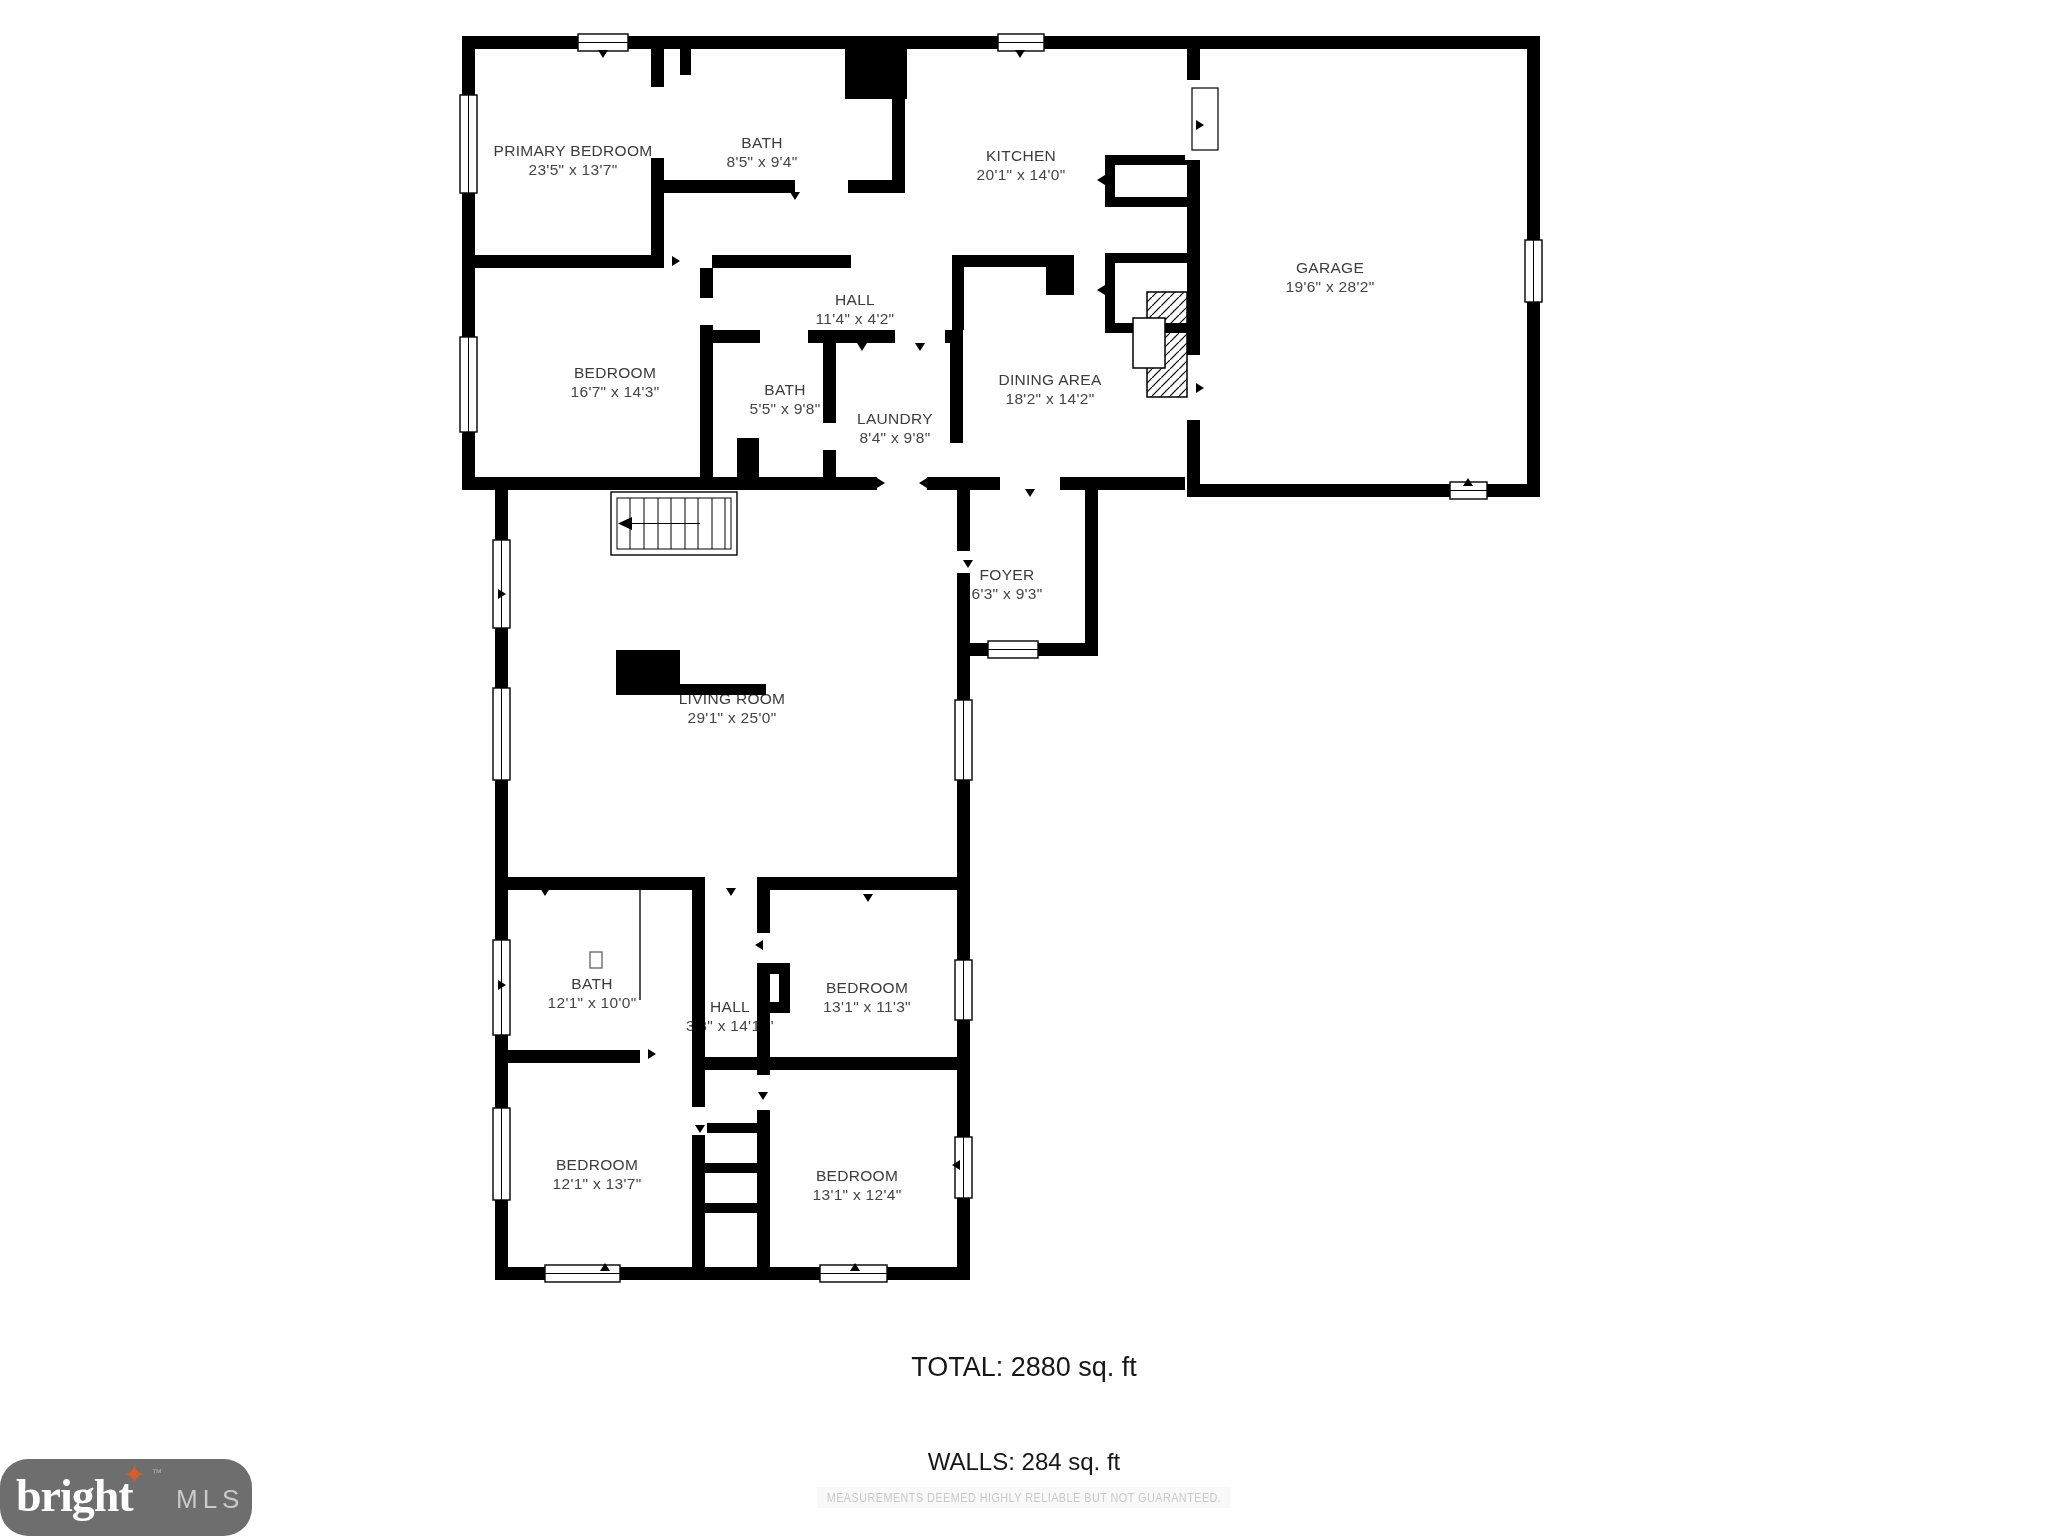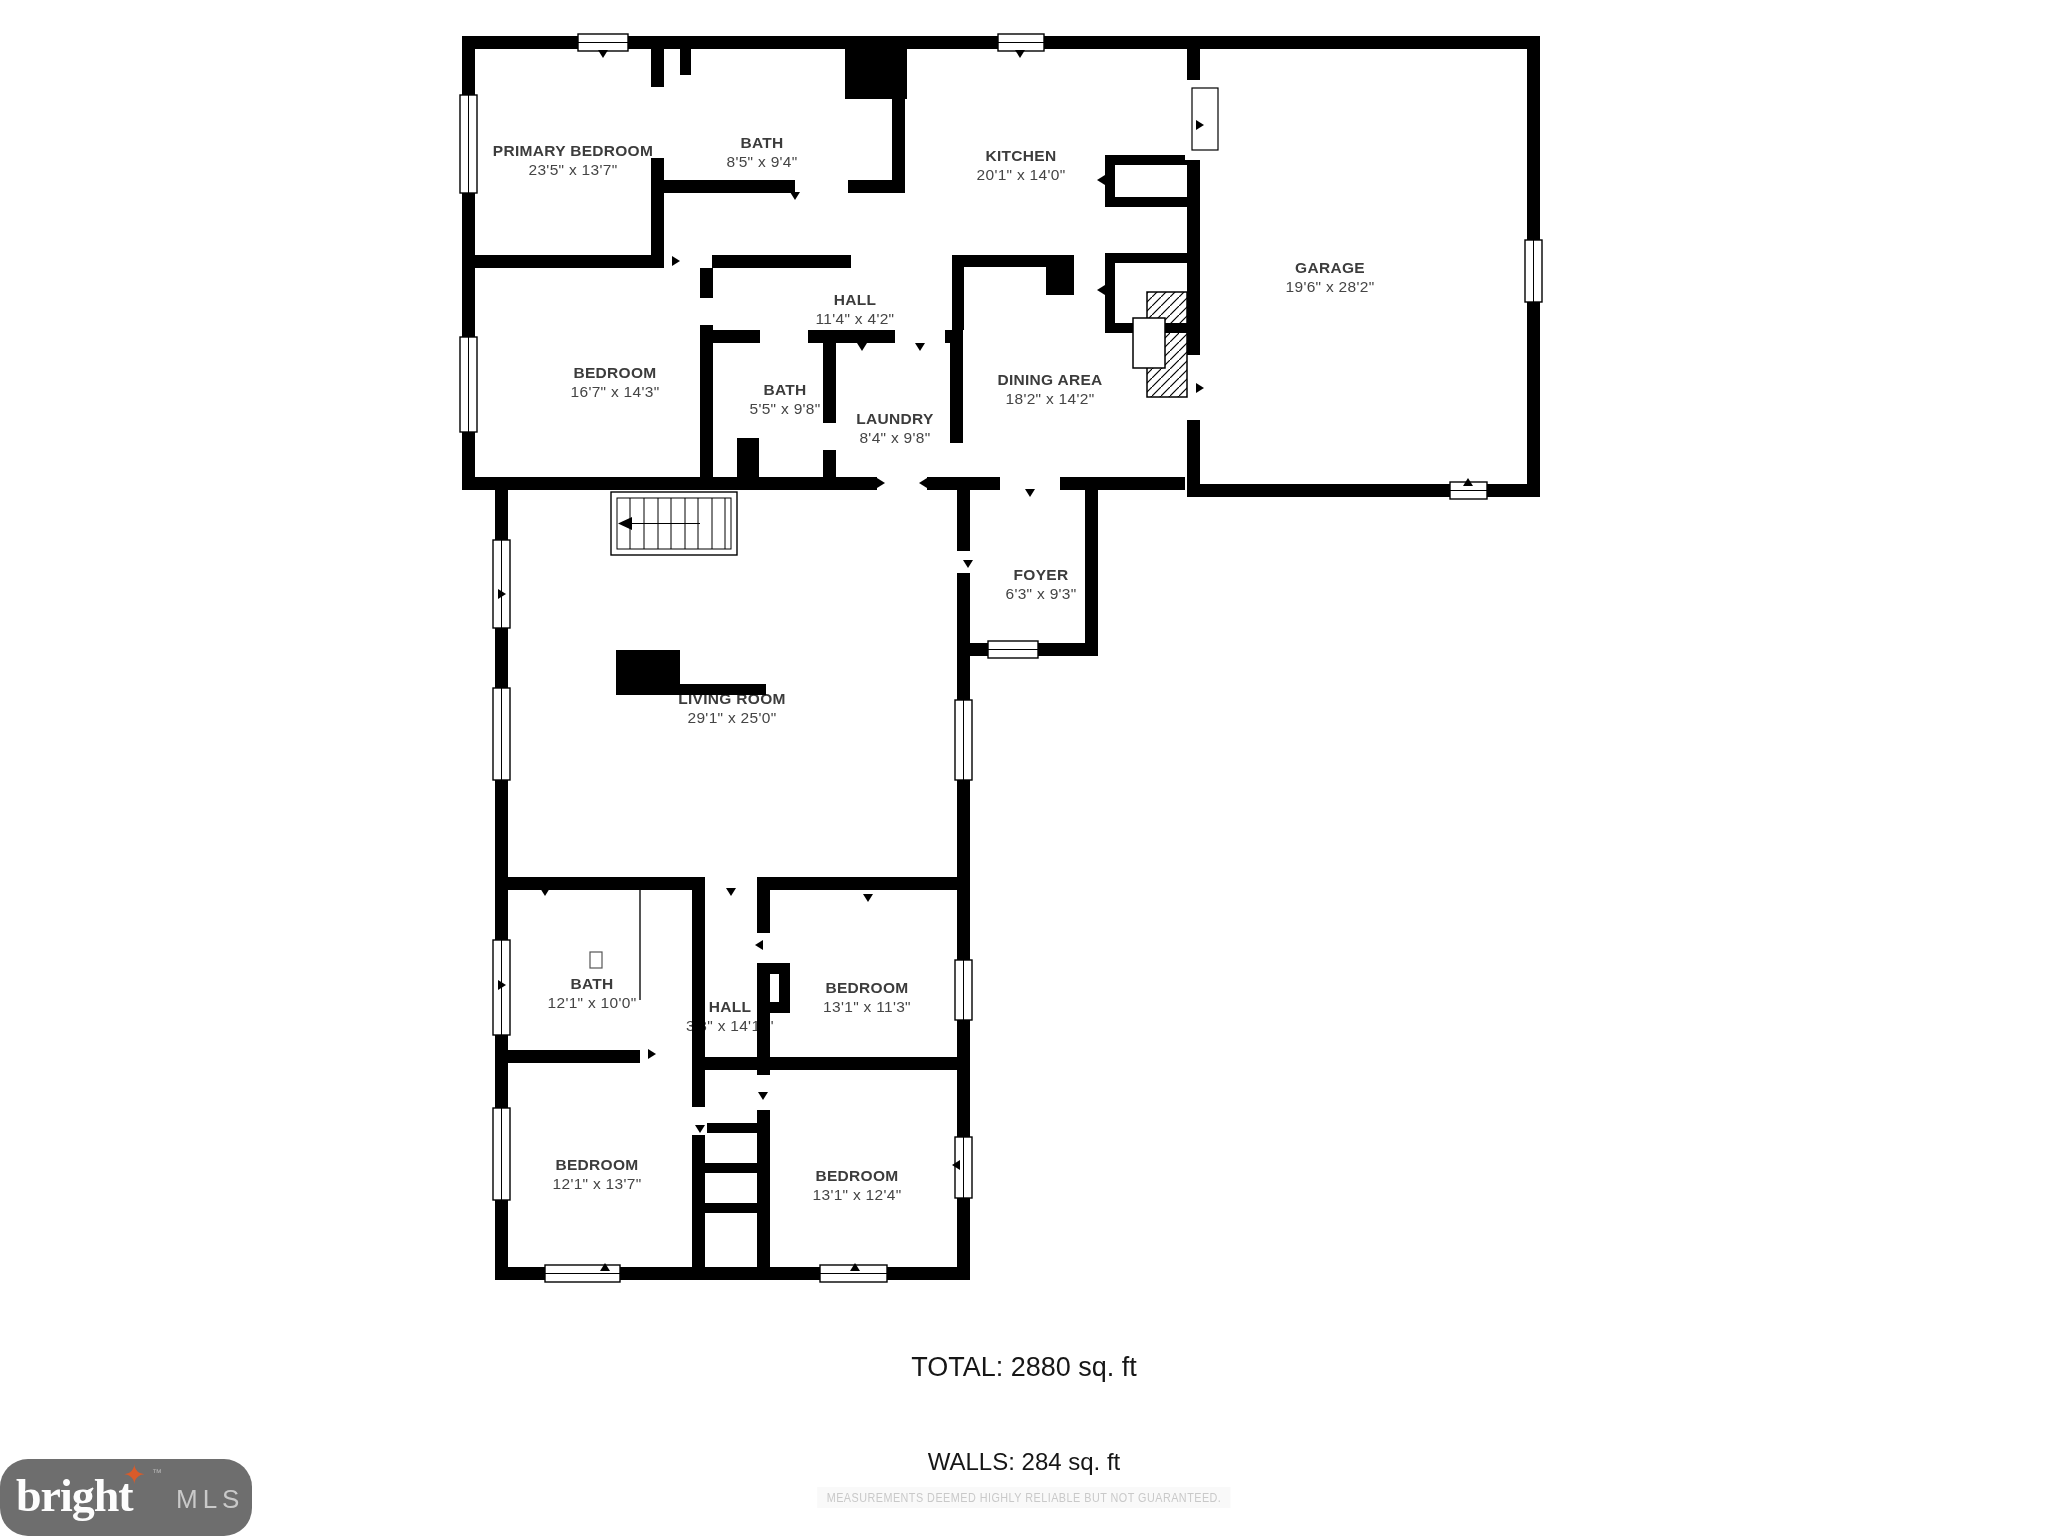--- a/index.html
+++ b/index.html
@@ -1,21 +1,21 @@
 <!DOCTYPE html>
 <html><head>
 <meta charset="utf-8">
 <style>
   html,body{margin:0;padding:0;background:#fff;}
   #page{position:relative;width:2048px;height:1536px;background:#ffffff;overflow:hidden;
         font-family:"Liberation Sans",sans-serif;}
   
   .room{position:absolute;transform:translate(-50%,-50%);text-align:center;z-index:1;
         color:#3c3c3c;font-size:15.5px;line-height:19px;letter-spacing:.3px;white-space:nowrap;}
-  .rname{font-weight:700;}
+  .rname{font-weight:400;}
   .rdims{font-weight:400;color:#454545;}
   #plan-svg{position:absolute;left:0;top:0;z-index:2;pointer-events:none;}
   .win rect{fill:#fff;stroke:#000;stroke-width:1.4;}
   .win line{stroke:#000;stroke-width:1;}
   .summary{position:absolute;left:1024px;transform:translateX(-50%);z-index:3;white-space:nowrap;
            color:#161616;text-align:center;}
   .s1{top:1352px;font-size:27px;font-weight:400;}
   .s2{top:1390px;font-size:24px;}
   .s3{top:1419px;font-size:24px;}
   .s4{top:1448px;font-size:24px;}
@@ -63,21 +63,21 @@
       <div class="rdims">5'5" x 9'8"</div>
     </div>
   <div class="room" style="left:895px;top:428px">
       <div class="rname">LAUNDRY</div>
       <div class="rdims">8'4" x 9'8"</div>
     </div>
   <div class="room" style="left:1050px;top:389px">
       <div class="rname">DINING AREA</div>
       <div class="rdims">18'2" x 14'2"</div>
     </div>
-  <div class="room" style="left:1041px;top:584px">
+  <div class="room" style="left:1007px;top:584px">
       <div class="rname">FOYER</div>
       <div class="rdims">6'3" x 9'3"</div>
     </div>
   <div class="room" style="left:732px;top:708px">
       <div class="rname">LIVING ROOM</div>
       <div class="rdims">29'1" x 25'0"</div>
     </div>
   <div class="room" style="left:592px;top:993px">
       <div class="rname">BATH</div>
       <div class="rdims">12'1" x 10'0"</div>

